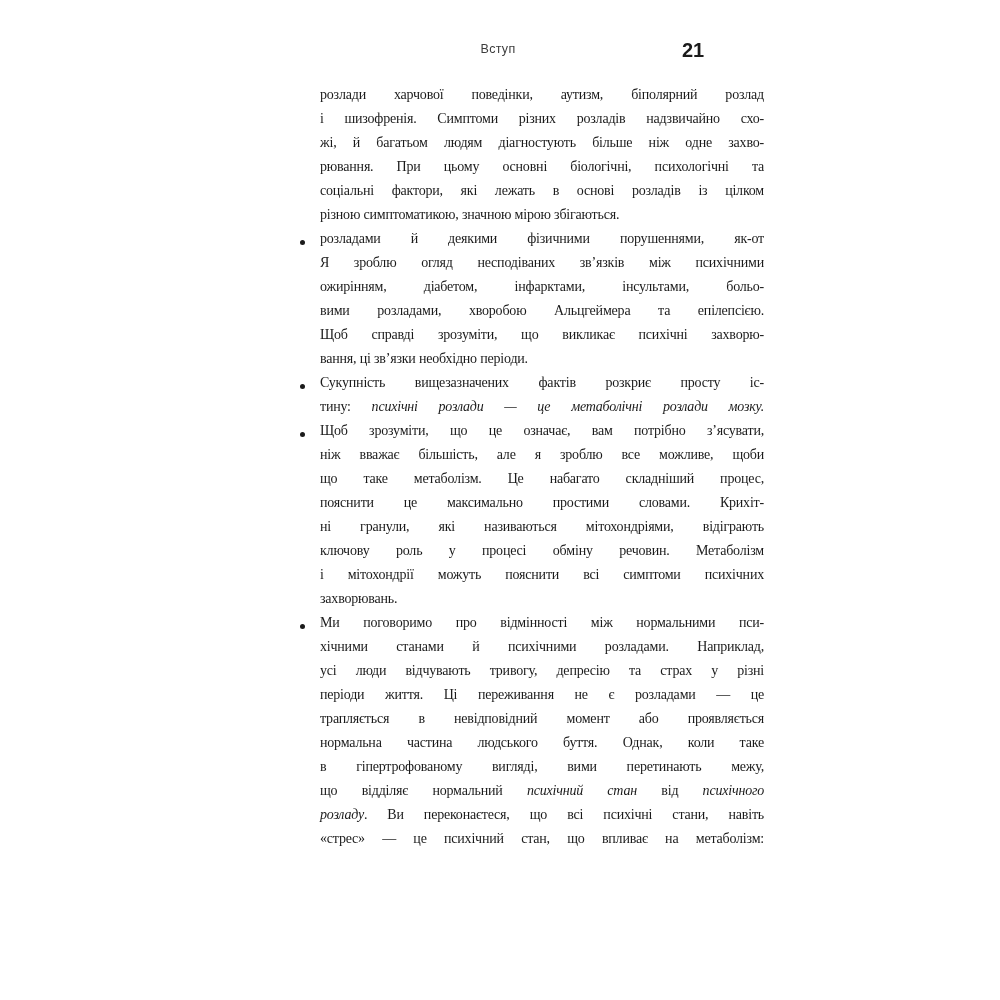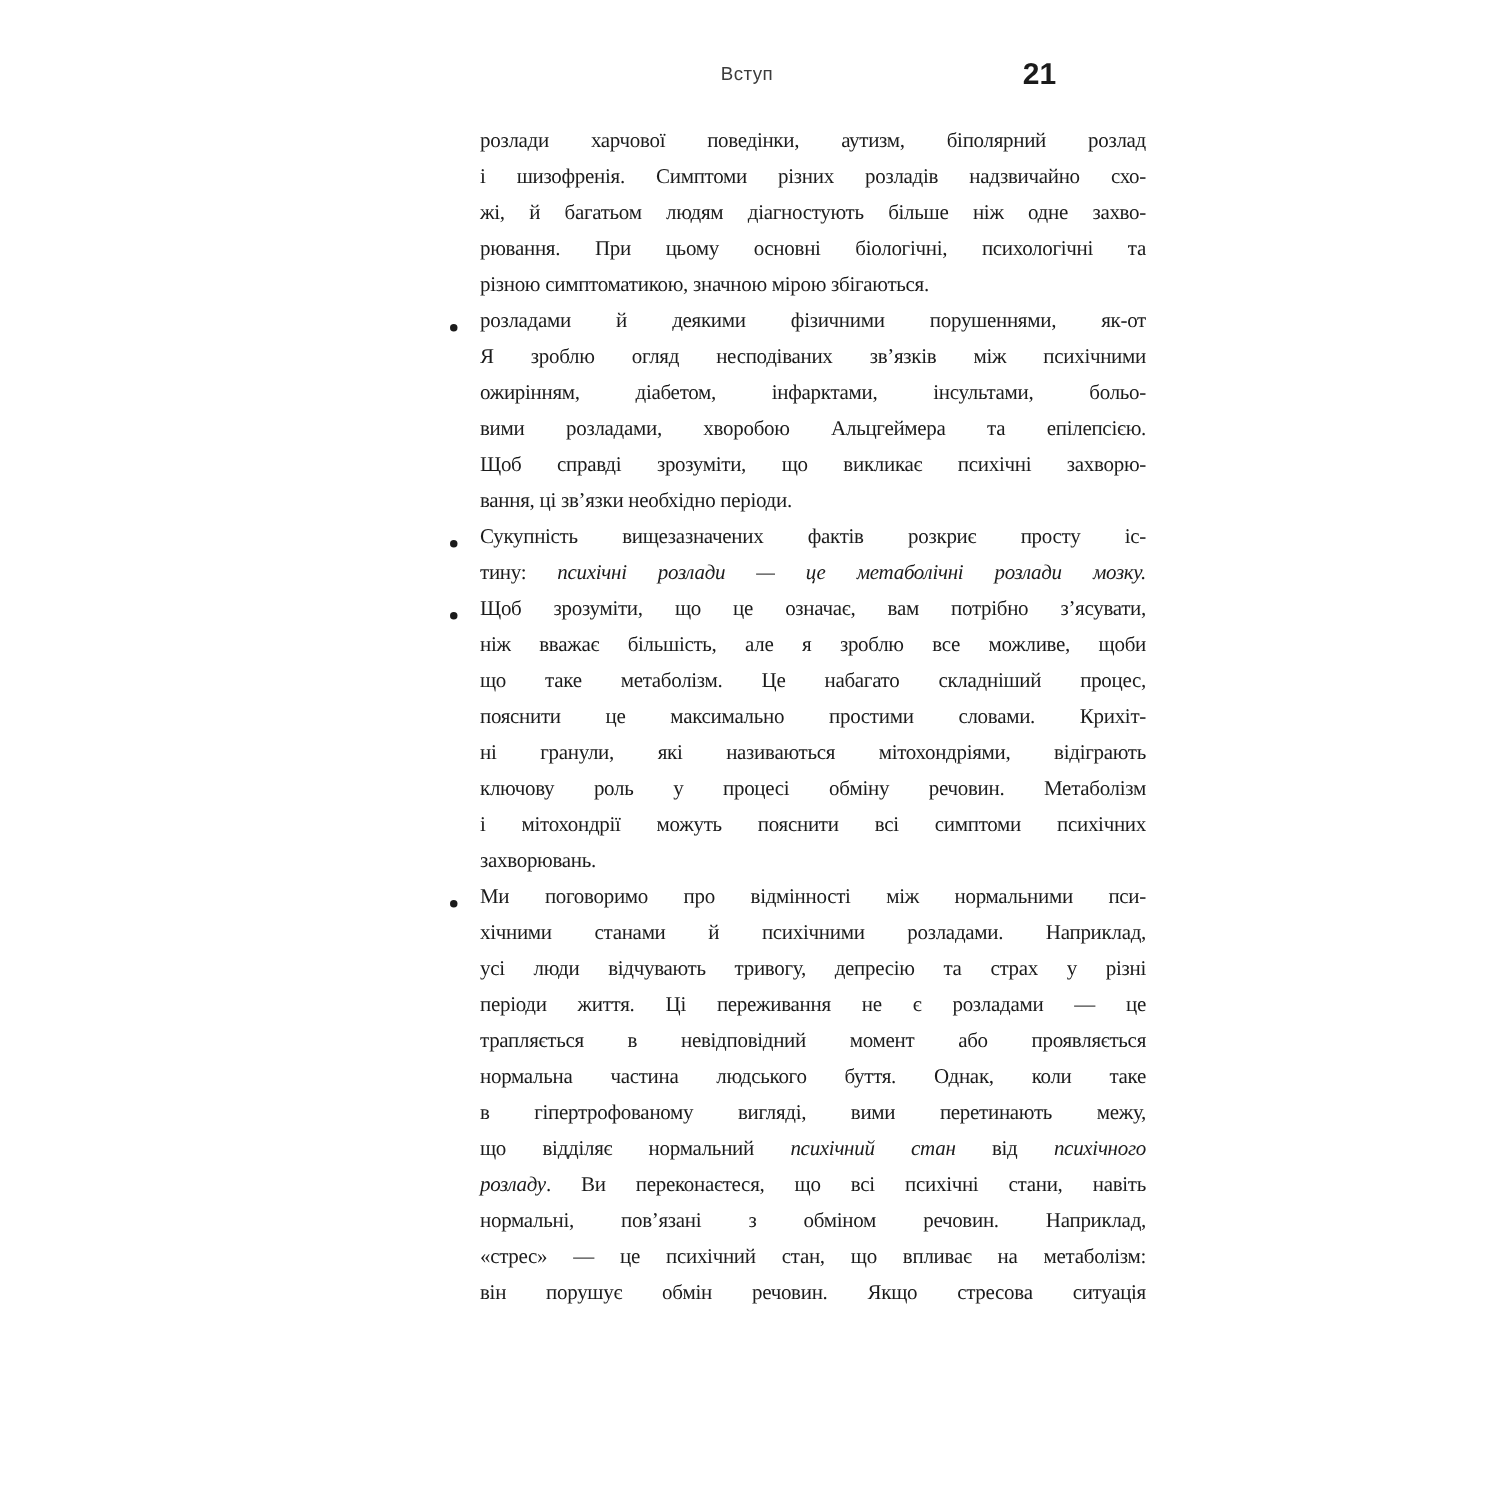--- a/index.html
+++ b/index.html
@@ -67,20 +67,21 @@
   <div class="pg-header">
     <span class="running-title">Вступ</span>
     <span class="page-number">21</span>
   </div>
   <div class="text-block" id="text-block">
       <div class="item">
         <div class="line"><span class="">розлади харчової поведінки, аутизм, біполярний розлад</span></div>
         <div class="line"><span class="">і шизофренія. Симптоми різних розладів надзвичайно схо-</span></div>
         <div class="line"><span class="">жі, й багатьом людям діагностують більше ніж одне захво-</span></div>
         <div class="line"><span class="">рювання. При цьому основні біологічні, психологічні та</span></div>
+        <div class="line"><span class="">соціальні фактори, які лежать в основі розладів із цілком</span></div>
         <div class="line nj"><span class="">різною симптоматикою, значною мірою збігаються.</span></div>
       </div>
       <div class="item">
         <span class="bullet"></span>
         <div class="line"><span class="">розладами й деякими фізичними порушеннями, як-от</span></div>
         <div class="line"><span class="">Я зроблю огляд несподіваних зв’язків між психічними</span></div>
         <div class="line"><span class="">ожирінням, діабетом, інфарктами, інсультами, больо-</span></div>
         <div class="line"><span class="">вими розладами, хворобою Альцгеймера та епілепсією.</span></div>
         <div class="line"><span class="">Щоб справді зрозуміти, що викликає психічні захворю-</span></div>
         <div class="line nj"><span class="">вання, ці зв’язки необхідно періоди.</span></div>
@@ -105,18 +106,16 @@
         <span class="bullet"></span>
         <div class="line"><span class="">Ми поговоримо про відмінності між нормальними пси-</span></div>
         <div class="line"><span class="">хічними станами й психічними розладами. Наприклад,</span></div>
         <div class="line"><span class="">усі люди відчувають тривогу, депресію та страх у різні</span></div>
         <div class="line"><span class="">періоди життя. Ці переживання не є розладами — це</span></div>
         <div class="line"><span class="">трапляється в невідповідний момент або проявляється</span></div>
         <div class="line"><span class="">нормальна частина людського буття. Однак, коли таке</span></div>
         <div class="line"><span class="">в гіпертрофованому вигляді, вими перетинають межу,</span></div>
         <div class="line"><span class="">що відділяє нормальний </span><span class="it">психічний стан</span><span class=""> від </span><span class="it">психічного</span></div>
         <div class="line"><span class="it">розладу</span><span class="">. Ви переконаєтеся, що всі психічні стани, навіть</span></div>
-        <div class="line"><span class="">нормальні, пов’язані з обміном речовин. Наприклад,</span></div>
         <div class="line"><span class="">«стрес» — це психічний стан, що впливає на метаболізм:</span></div>
-        <div class="line"><span class="">він порушує обмін речовин. Якщо стресова ситуація</span></div>
       </div>
     </div>
 </div>
 
 </body></html>

